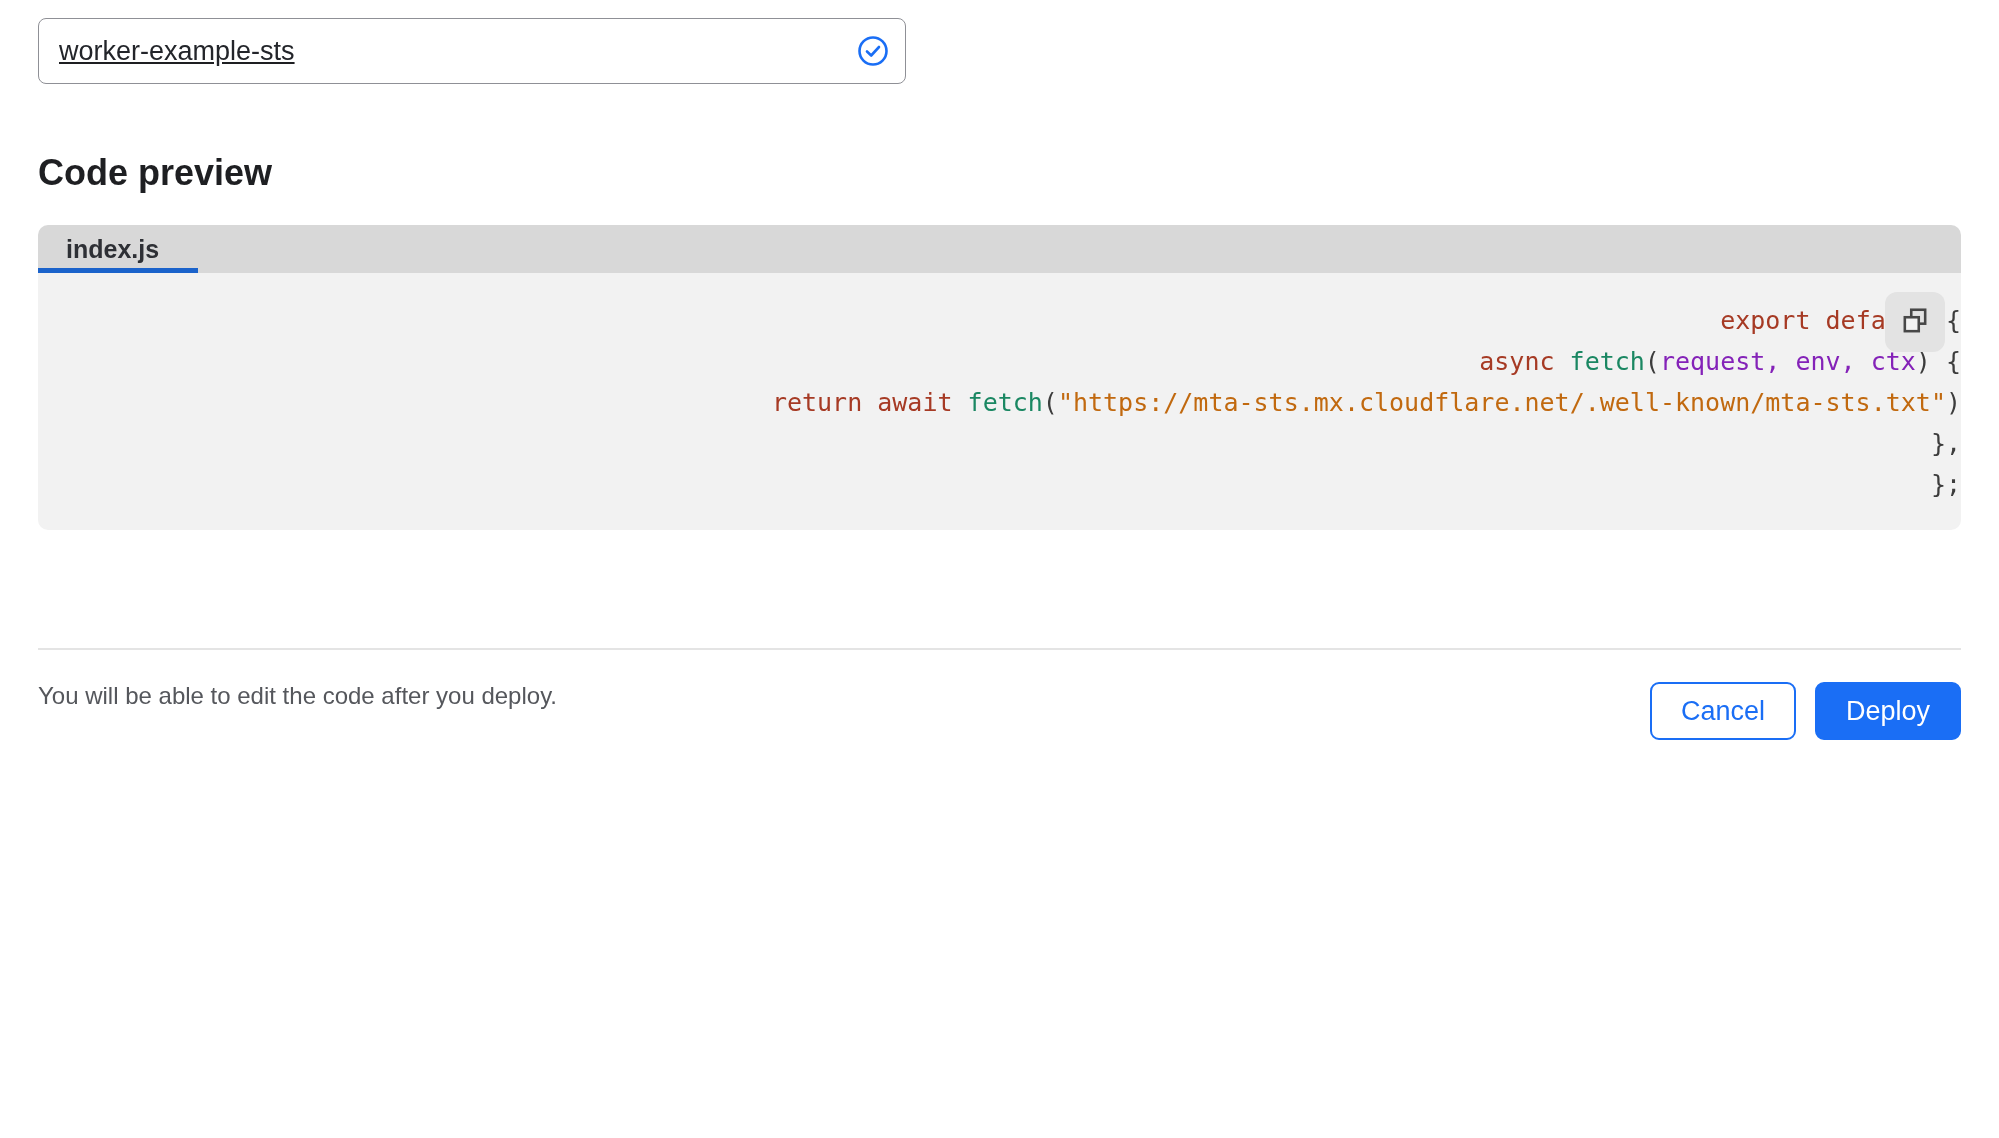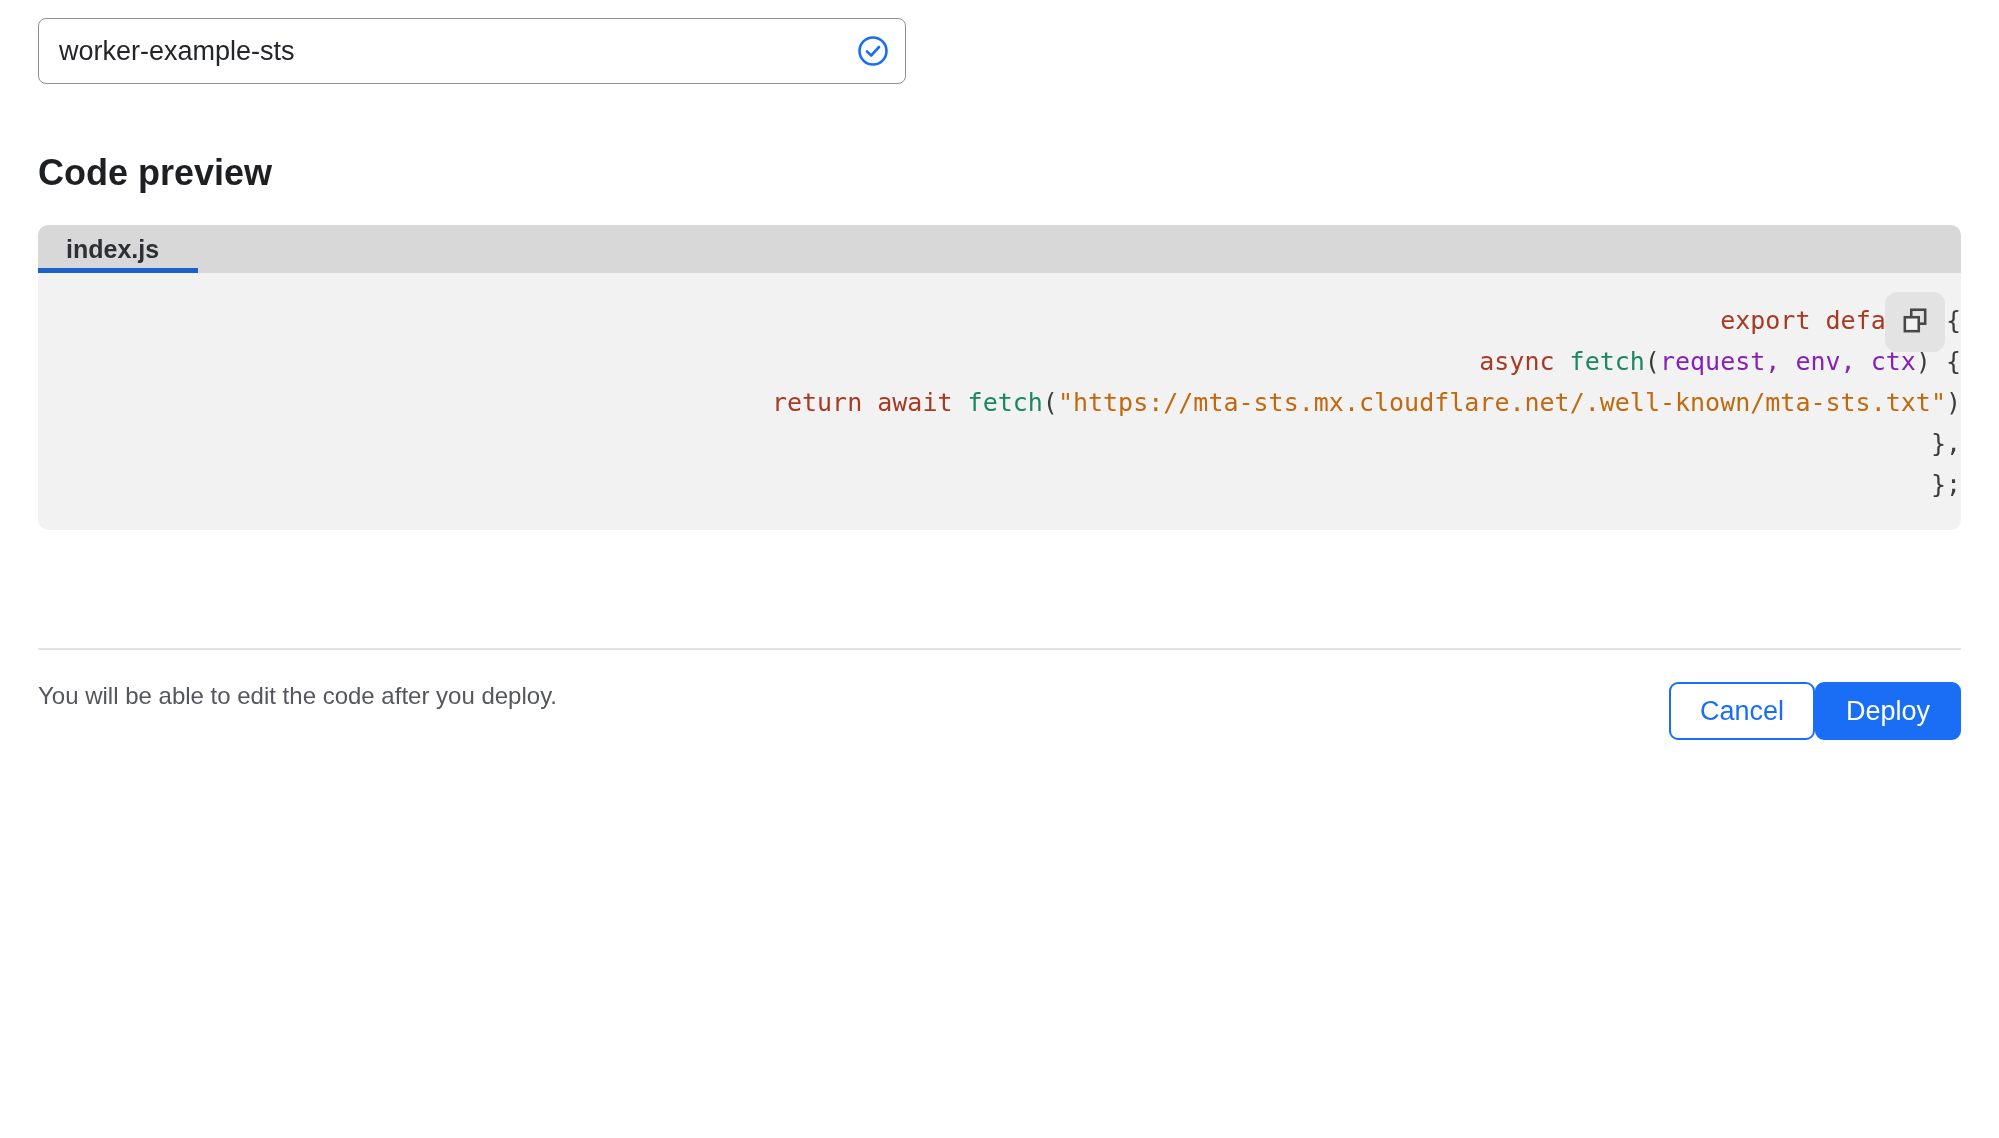--- a/index.html
+++ b/index.html
@@ -46,20 +46,21 @@
   .name-box {
     position: relative;
     margin-top: 18px;
     width: 868px;
     height: 66px;
     border: 1.5px solid #8f9096;
     border-radius: 8px;
     background: #fff;
     display: flex;
     align-items: center;
+    text-decoration: underline;
   }
   .name-box input {
     flex: 1;
     height: 100%;
     border: none;
     outline: none;
     background: transparent;
     padding: 0 60px 0 20px;
     font-size: 27px;
     font-family: "Liberation Sans", sans-serif;
@@ -158,21 +159,21 @@
     margin-top: 32px;
     width: 1923px;
     display: flex;
     align-items: flex-start;
     justify-content: space-between;
   }
   .footer-note {
     font-size: 24px;
     color: #55575c;
   }
-  .footer-actions { display: flex; }
+  .footer-actions { display: flex; gap: 19px; }
   .btn {
     height: 58px;
     border-radius: 9px;
     font-size: 27px;
     font-family: "Liberation Sans", sans-serif;
     padding: 0 29px;
     cursor: pointer;
     display: flex;
     align-items: center;
     justify-content: center;

